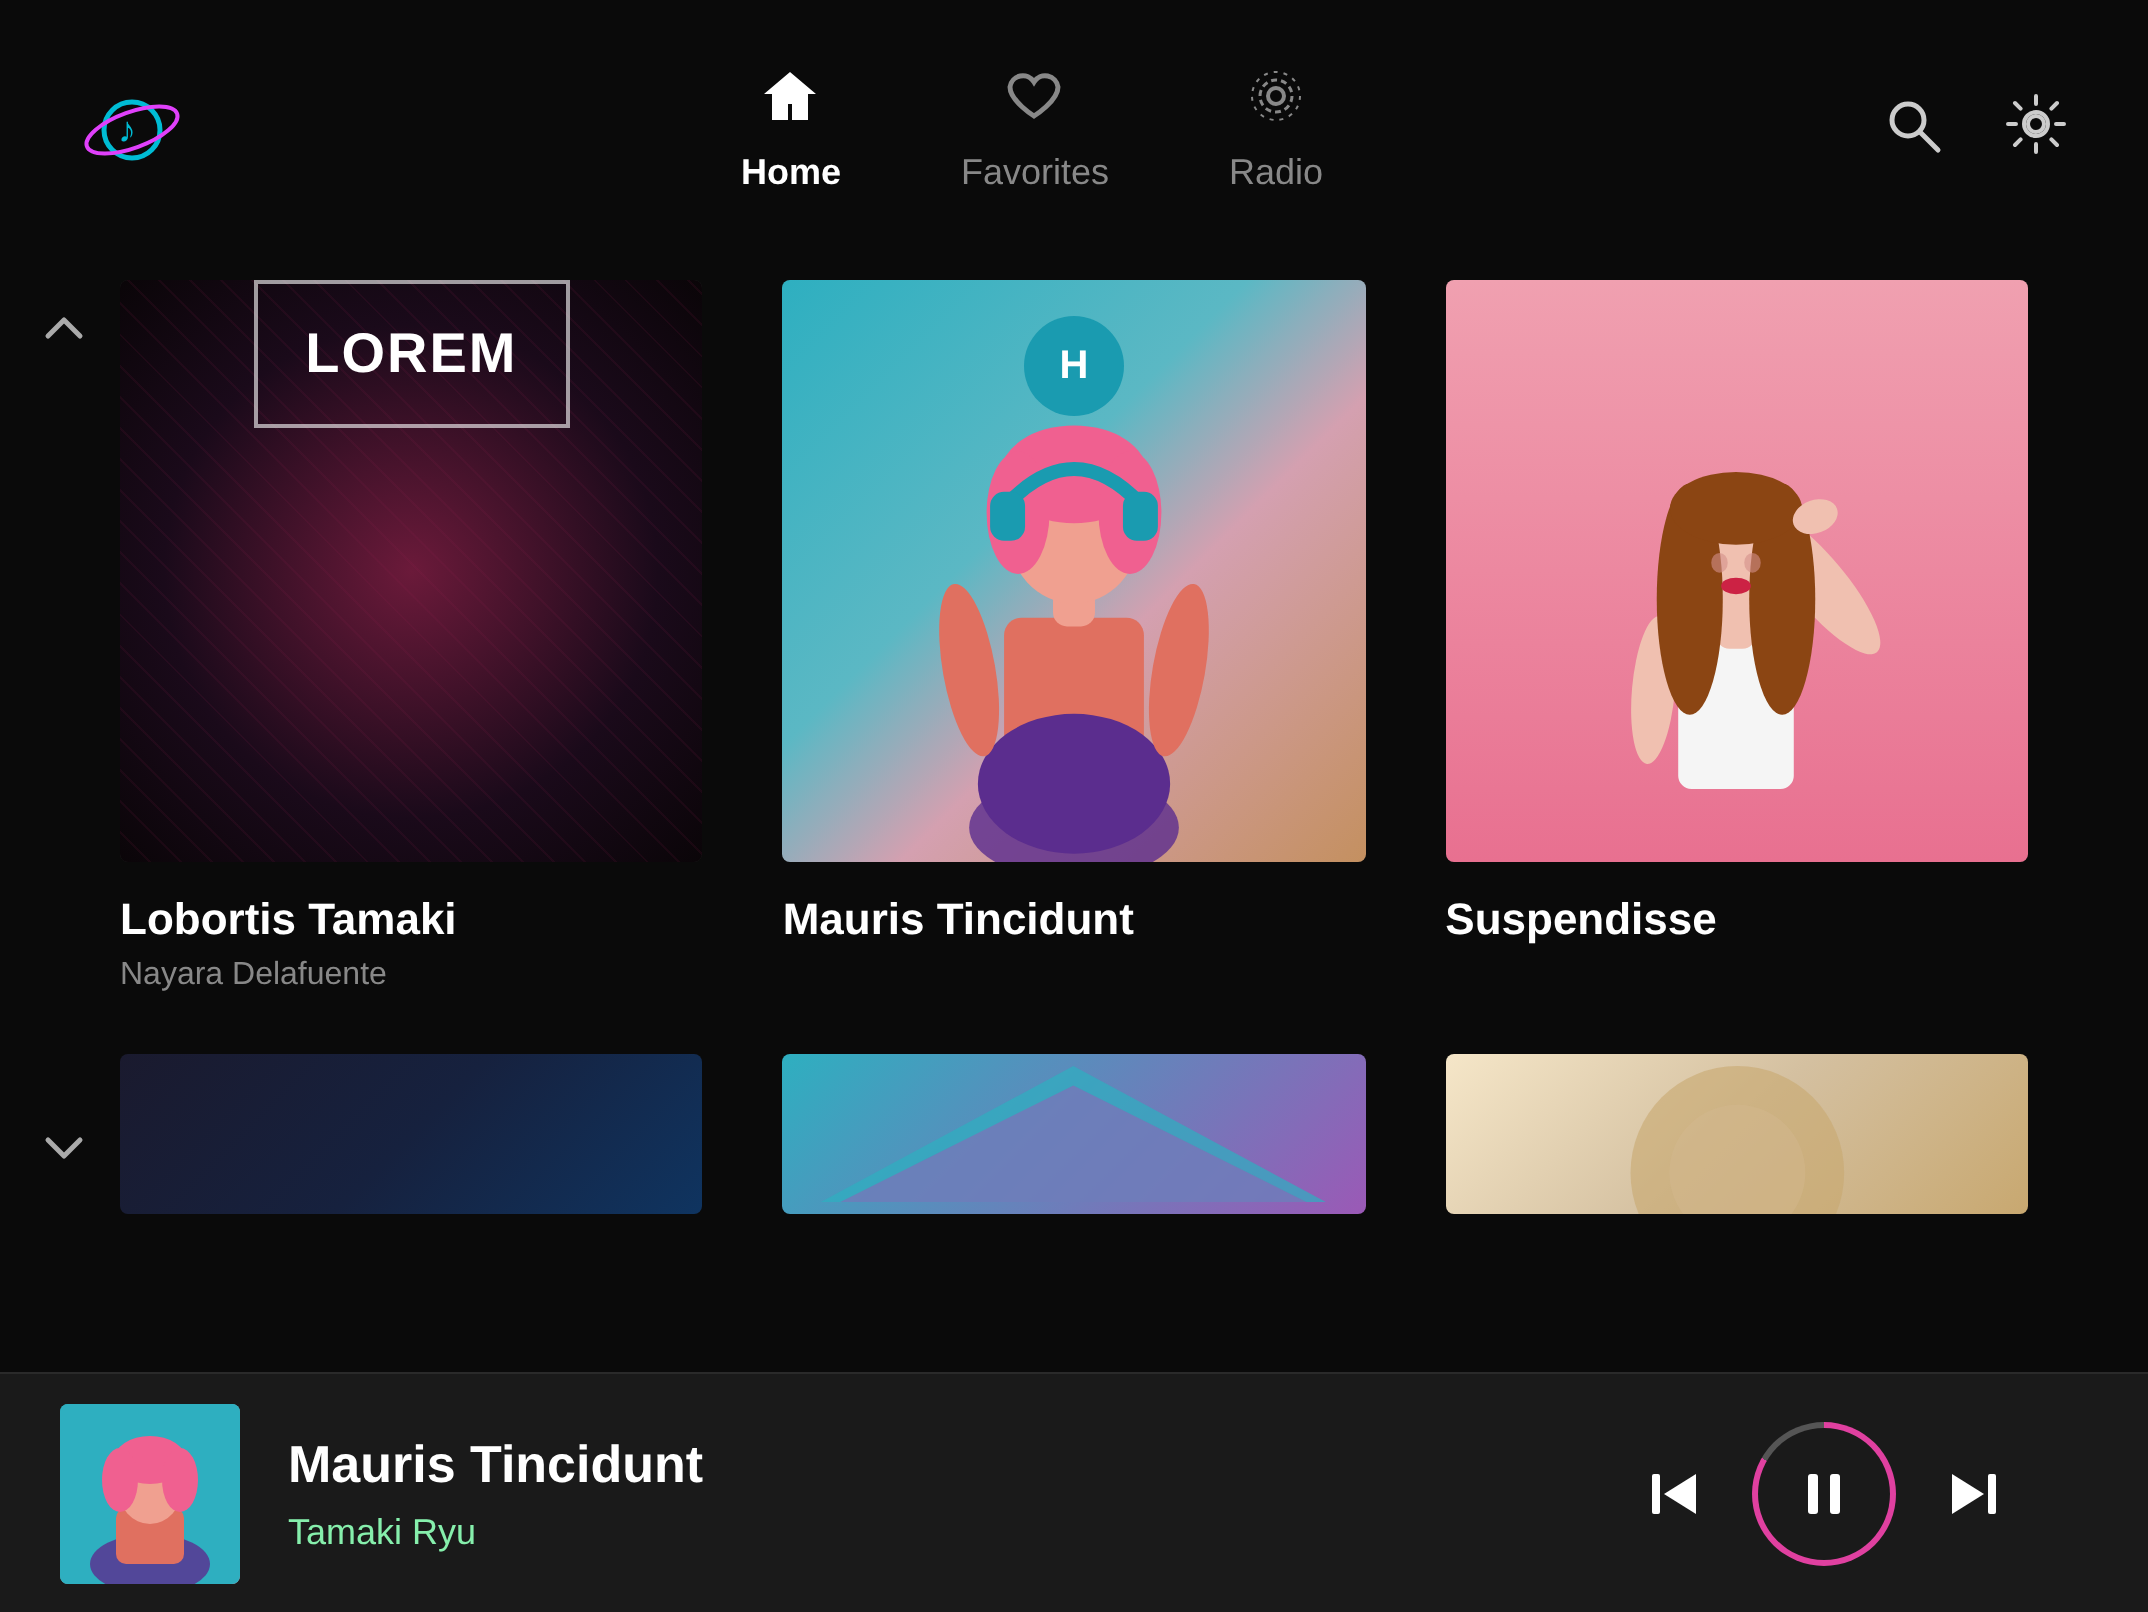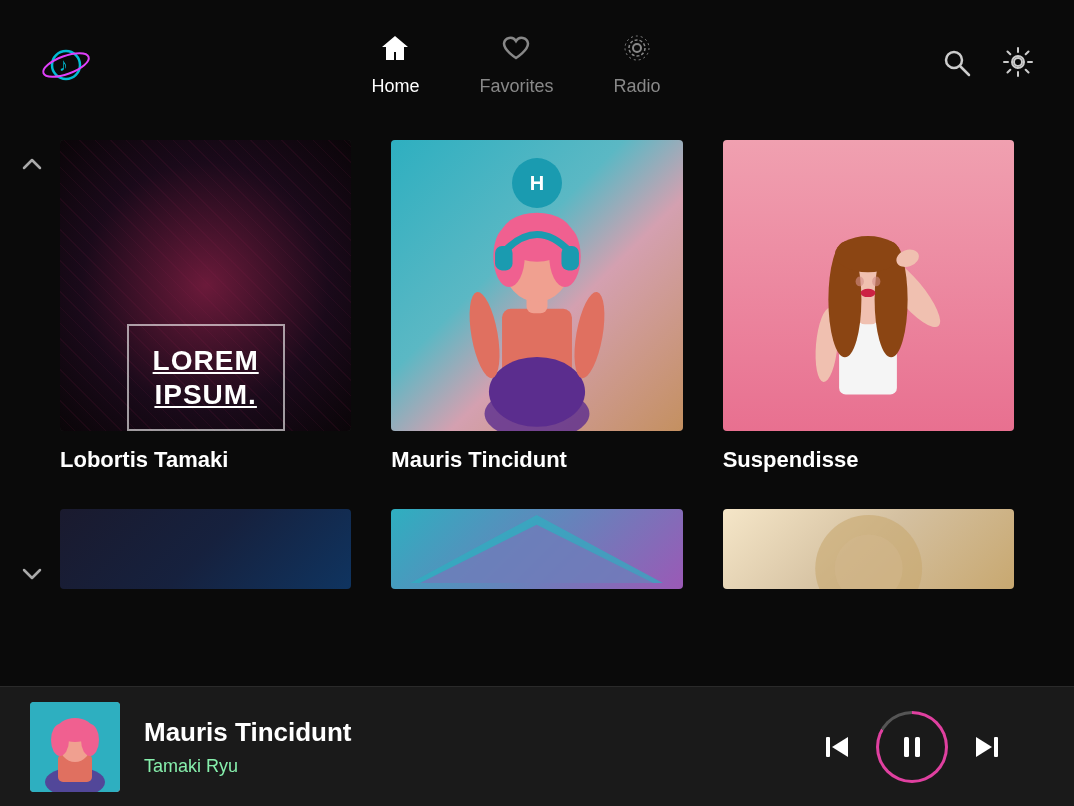--- a/index.html
+++ b/index.html
@@ -40,21 +40,21 @@
       display: flex;
       flex-direction: column;
       align-items: center;
       gap: 6px;
       cursor: pointer;
       color: #888;
       font-size: 18px;
     }
     .nav-tab.active {
       color: #fff;
-      font-weight: normal;
+      font-weight: bold;
     }
     .nav-tab .tab-icon {
       font-size: 26px;
     }
     .header-actions {
       display: flex;
       align-items: center;
       gap: 30px;
     }
     .header-action-btn {
@@ -116,25 +116,24 @@
       font-size: 16px;
       color: #888;
     }
 
     
     .card-1-bg {
       width: 100%;
       height: 100%;
       background: radial-gradient(ellipse at center, #6b1a3a 0%, #1a0a1a 60%, #0a0508 100%);
       display: flex;
-      align-items: flex-end;
+      align-items: flex-start;
       justify-content: center;
       position: relative;
       overflow: hidden;
-      text-decoration: underline;
     }
     .card-1-bg::before {
       content: '';
       position: absolute;
       width: 100%; height: 100%;
       background: repeating-linear-gradient(
         45deg,
         transparent,
         transparent 10px,
         rgba(150,30,80,0.1) 10px,
@@ -380,25 +379,25 @@
     </svg>
   </button>
 
   <div class="music-grid">
 
     <div class="music-card">
       <div class="card-thumb">
         <div class="card-1-bg">
           <div class="card-1-text-box">
             <div class="card-1-lorem">LOREM</div>
-            <div class="card-1-lorem">IPSUM.</div>
           </div>
         </div>
       </div>
       <div class="card-title">Lobortis Tamaki</div>
+      <div class="card-artist">Nayara Delafuente</div>
     </div>
 
     <div class="music-card">
       <div class="card-thumb">
         <div class="card-2-bg">
 
           <div class="headphone-badge">H</div>
 
           <svg class="person-silhouette-2" viewBox="0 0 200 300" xmlns="http://www.w3.org/2000/svg">
 

